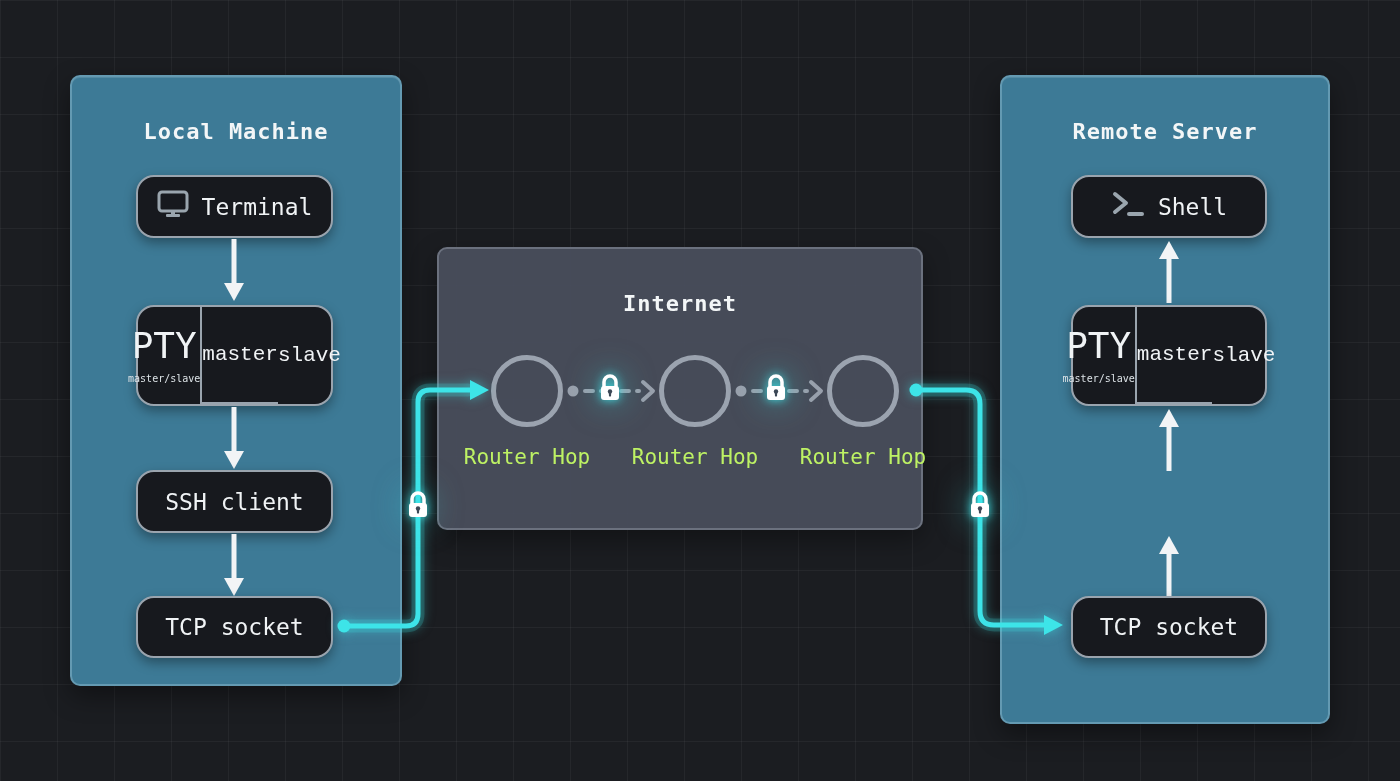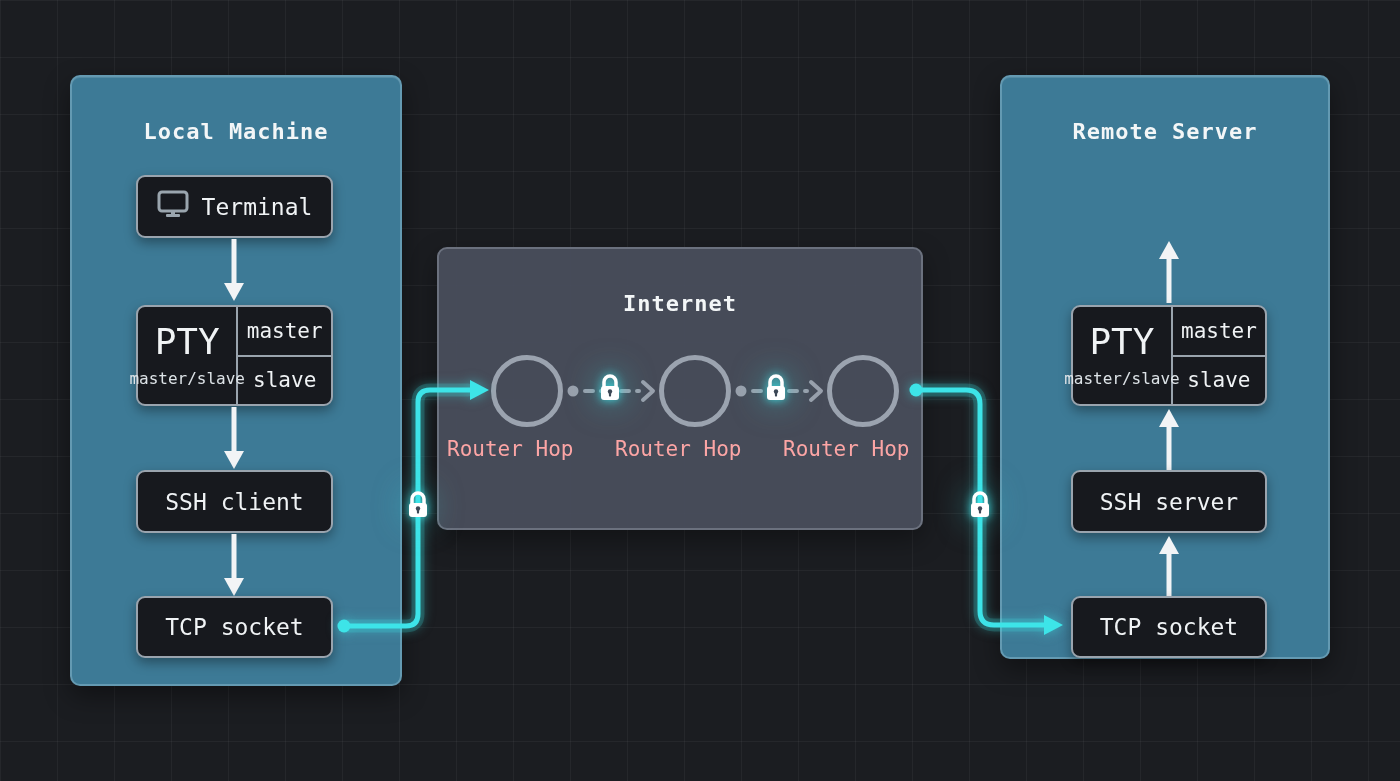--- a/index.html
+++ b/index.html
@@ -14,65 +14,65 @@
     font-family:"DejaVu Sans Mono","Liberation Mono",monospace;
     color:#eef1f3;
   }
   
   .teal-panel{
     position:absolute;background:#3d7a96;
     border:2px solid rgba(176,216,232,0.35);border-radius:10px;
     box-shadow:0 10px 26px rgba(0,0,0,0.40), inset 0 1px 0 rgba(255,255,255,0.12);
   }
   #local-panel{left:70px;top:75px;width:332px;height:611px;}
-  #remote-panel{left:1000px;top:75px;width:330px;height:584px;}
+  #remote-panel{left:1000px;top:75px;width:330px;height:649px;}
   .panel-title{
     position:absolute;top:24px;left:0;right:0;text-align:center;
     font-size:22px;font-weight:bold;color:#f3f6f7;letter-spacing:1px;white-space:nowrap;
   }
   
   .node{
     position:absolute;left:64px;width:197px;
-    background:#17191e;border:2px solid #9aa4ae;border-radius:9px;
+    background:#17191e;border:2px solid #9aa4ae;border-radius:18px;
     display:flex;align-items:center;justify-content:center;gap:13px;
     font-size:23px;color:#f0f3f5;box-shadow:0 5px 12px rgba(0,0,0,0.35);
     white-space:nowrap;
   }
   #remote-panel .node{left:69px;width:196px;}
   .n1{top:98px;height:63px;}
   .n2{top:228px;height:101px;padding:0;gap:0;align-items:stretch;}
   .n3{top:393px;height:63px;}
   .n4{top:519px;height:62px;}
   
   .pty-main{width:52%;border-right:2px solid #9aa4ae;display:flex;flex-direction:column;align-items:center;justify-content:center;}
   .pty-title{font-size:36px;line-height:1.05;}
-  .pty-sub{font-size:16px;color:#dde3e7;margin-top:9px;}
-  .pty-right{flex:1;display:flex;flex-direction:column;}
+  .pty-sub{font-size:10px;color:#dde3e7;margin-top:9px;}
+  .pty-right{flex:1;display:flex;flex-direction:row;font-family:Liberation Mono, monospace;}
   .pty-cell{flex:1;display:flex;align-items:center;justify-content:center;font-size:21px;}
   .pty-cell.top{border-bottom:2px solid #9aa4ae;}
   
   .varrow{position:absolute;width:26px;height:64px;}
   #local-panel .varrow{left:149px;}
   #remote-panel .varrow{left:154px;}
   .a1{top:162px;} .a2{top:330px;} .a3{top:457px;}
   
   #internet-panel{
     position:absolute;left:437px;top:247px;width:486px;height:283px;
     background:rgba(73,79,92,0.93);
     border:2px solid rgba(152,160,174,0.45);border-radius:10px;
     box-shadow:0 10px 26px rgba(0,0,0,0.35);
   }
   .hop-circle{
     position:absolute;top:106px;width:72px;height:72px;border-radius:50%;
     border:5px solid #9ba3af;
   }
   .hc1{left:52px;} .hc2{left:220px;} .hc3{left:388px;}
   .hop-label{
-    position:absolute;top:188px;width:160px;text-align:left;
-    font-size:21px;color:#fca5a5;white-space:nowrap;
+    position:absolute;top:196px;width:160px;text-align:center;
+    font-size:21px;color:#bef264;white-space:nowrap;
   }
   .hl1{left:8px;} .hl2{left:176px;} .hl3{left:344px;}
   .hop-connector{position:absolute;top:120px;width:96px;height:44px;}
   .cx1{left:124px;} .cx2{left:292px;}
   
   .tunnel{
     position:absolute;left:0;top:0;pointer-events:none;
     filter:drop-shadow(0 0 6px rgba(62,228,232,0.55));
   }
   
@@ -175,20 +175,29 @@
     </div>
 
     <div class="hop-label hl1">Router Hop</div>
     <div class="hop-label hl2">Router Hop</div>
     <div class="hop-label hl3">Router Hop</div>
   </section>
 
   <section class="teal-panel" id="remote-panel">
     <h2 class="panel-title">Remote Server</h2>
 
+    <div class="node n1">
+      <span>
+        <svg width="34" height="26" viewBox="0 0 34 26" fill="none">
+          <polyline points="4,3 15,12 4,21" stroke="#9aa5ae" stroke-width="4" stroke-linecap="round" stroke-linejoin="round"></polyline>
+          <line x1="18" y1="23" x2="31" y2="23" stroke="#9aa5ae" stroke-width="4" stroke-linecap="round"></line>
+        </svg>
+      </span>
+      <span>Shell</span>
+    </div>
 
     <div class="varrow a1">
       <svg width="26" height="64" viewBox="0 0 26 64">
           <line x1="13" y1="64" x2="13" y2="18" stroke="#f2f4f6" stroke-width="5"></line>
           <polygon points="3,20 23,20 13,2" fill="#f2f4f6"></polygon>
         </svg>
     </div>
 
     <div class="node n2">
       <div class="pty-main">
@@ -201,23 +210,20 @@
       </div>
     </div>
 
     <div class="varrow a2">
       <svg width="26" height="64" viewBox="0 0 26 64">
           <line x1="13" y1="64" x2="13" y2="18" stroke="#f2f4f6" stroke-width="5"></line>
           <polygon points="3,20 23,20 13,2" fill="#f2f4f6"></polygon>
         </svg>
     </div>
 
-    <div class="node n3">
-      <span>SSH server</span>
-    </div>
 
     <div class="varrow a3">
       <svg width="26" height="64" viewBox="0 0 26 64">
           <line x1="13" y1="64" x2="13" y2="18" stroke="#f2f4f6" stroke-width="5"></line>
           <polygon points="3,20 23,20 13,2" fill="#f2f4f6"></polygon>
         </svg>
     </div>
 
     <div class="node n4">
       <span>TCP socket</span>

